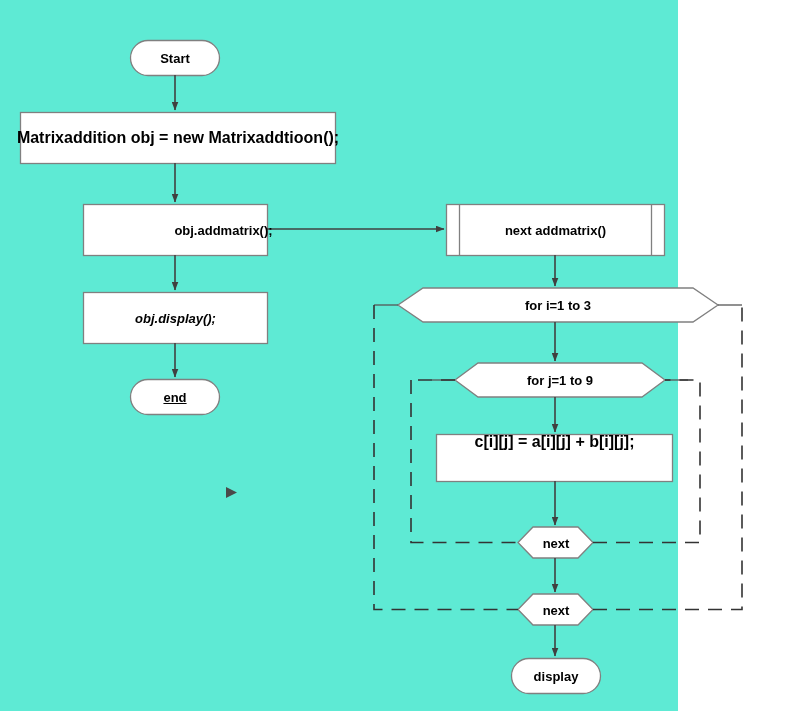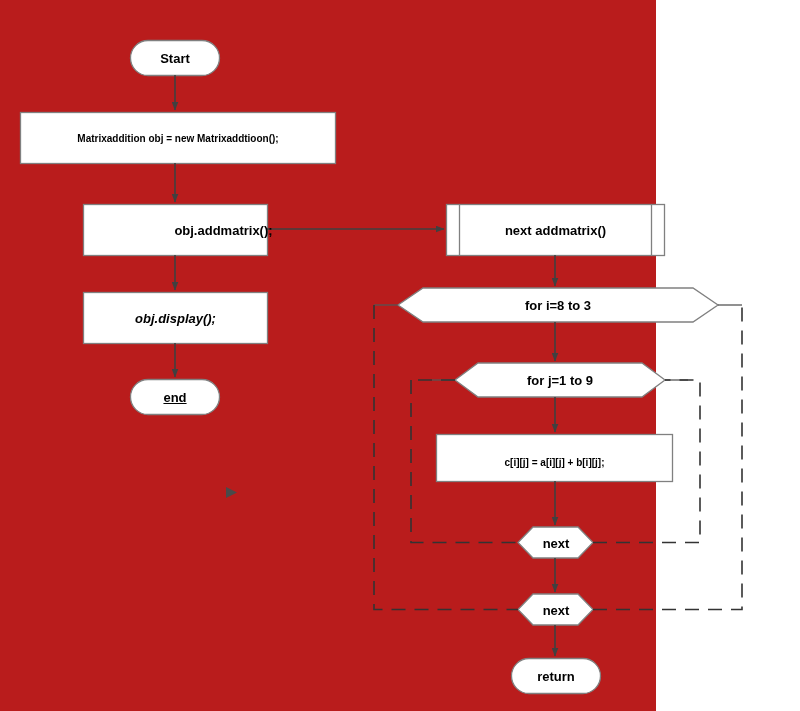--- a/index.html
+++ b/index.html
@@ -11,21 +11,22 @@
   body {
     width: 800px;
     height: 711px;
     font-family: "Liberation Sans", sans-serif;
     overflow: hidden;
   }
   #canvas {
     position: relative;
     width: 656px;
     height: 711px;
-    background: #b91c1c;
+    background: #5eead4;
+    padding-left: 22px;
   }
   #svg-layer {
     position: absolute;
     left: 0;
     top: 0;
     width: 800px;
     height: 711px;
   }
   .node-label {
     position: absolute;
@@ -33,21 +34,21 @@
     align-items: center;
     justify-content: center;
     text-align: center;
     color: #000000;
     font-weight: bold;
     font-size: 13px;
     font-family: "Liberation Sans", sans-serif;
     pointer-events: none;
     white-space: nowrap;
   }
-  .lbl-small { font-size: 10px; }
+  .lbl-small { font-size: 16px; }
 </style>
 </head>
 <body>
 
 <div id="canvas">
 
   <svg id="svg-layer" viewBox="0 0 800 711" xmlns="http://www.w3.org/2000/svg">
     <defs>
       <marker id="arrowhead" markerWidth="9" markerHeight="7" refX="8.5" refY="3.5" orient="auto" markerUnits="userSpaceOnUse">
         <polygon points="0 0, 9 3.5, 0 7" fill="#404040"></polygon>
@@ -111,25 +112,25 @@
   <div class="node-label lbl-small" style="left:20px; top:112px; width:316px; height:52px;">Matrixaddition obj = new Matrixaddtioon();</div>
 
   <div class="node-label" style="left:83px; top:204px; width:185px; height:52px;margin-left:48px;">obj.addmatrix();</div>
 
   <div class="node-label" style="left:83px; top:292px; width:185px; height:52px;font-style:italic;">obj.display();</div>
 
   <div class="node-label" style="left:130px; top:379px; width:90px; height:36px;text-decoration:underline;">end</div>
 
   <div class="node-label" style="left:459px; top:204px; width:193px; height:52px;">next addmatrix()</div>
 
-  <div class="node-label" style="left:398px; top:288px; width:320px; height:35px;">for i=8 to 3</div>
+  <div class="node-label" style="left:398px; top:288px; width:320px; height:35px;">for i=1 to 3</div>
 
   <div class="node-label" style="left:455px; top:363px; width:210px; height:35px;">for j=1 to 9</div>
 
-  <div class="node-label lbl-small" style="left:436px; top:438px; width:237px; height:48px;text-align:right;">c[i][j] = a[i][j] + b[i][j];</div>
+  <div class="node-label lbl-small" style="left:436px; top:418px; width:237px; height:48px;text-align:right;">c[i][j] = a[i][j] + b[i][j];</div>
 
   <div class="node-label" style="left:518px; top:527px; width:76px; height:32px;">next</div>
 
   <div class="node-label" style="left:518px; top:594px; width:76px; height:32px;">next</div>
 
-  <div class="node-label" style="left:511px; top:658px; width:90px; height:36px;">return</div>
+  <div class="node-label" style="left:511px; top:658px; width:90px; height:36px;">display</div>
 
 </div>
 
 </body></html>

